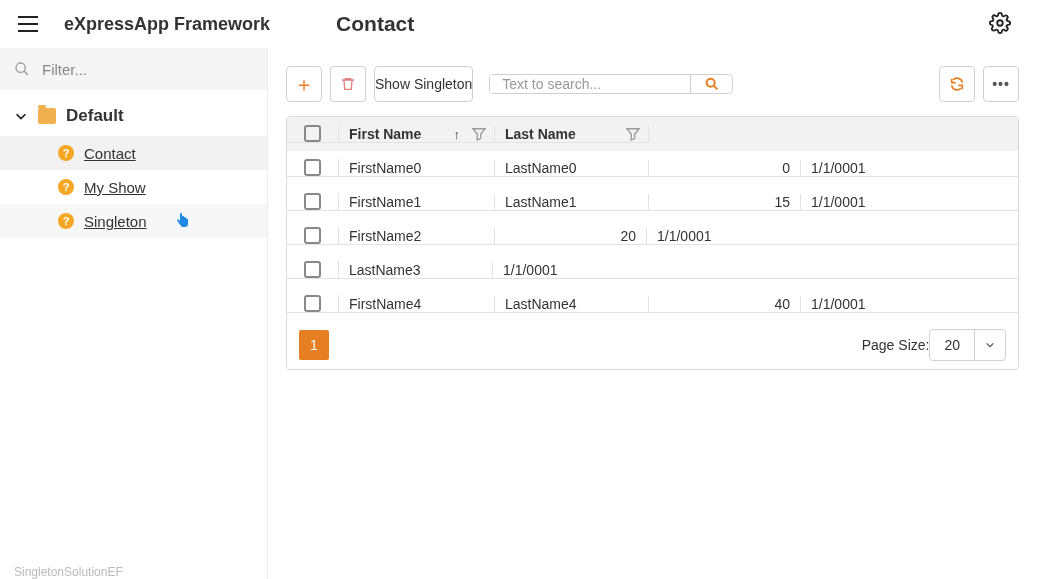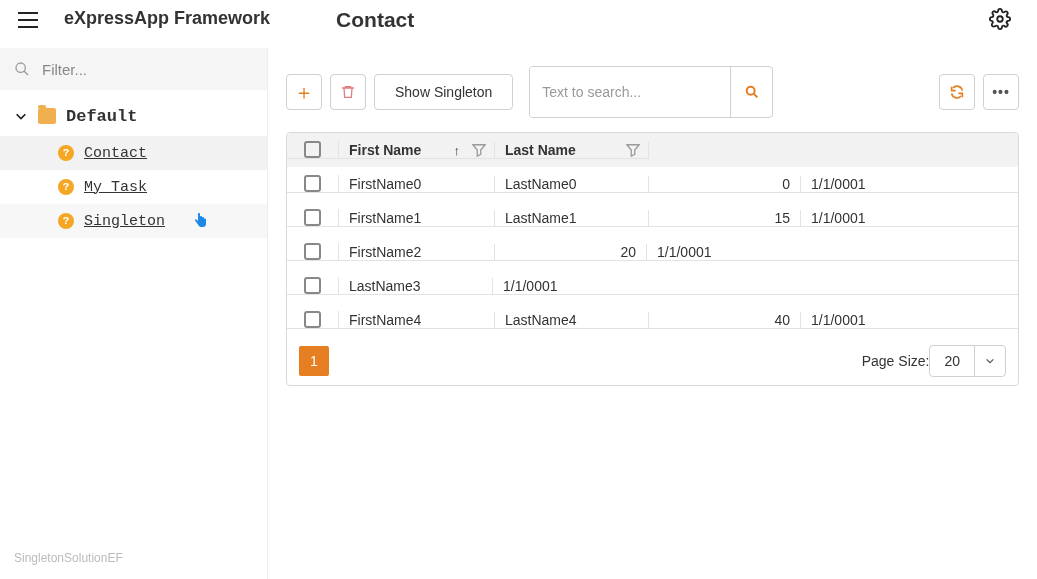--- a/index.html
+++ b/index.html
@@ -1,62 +1,62 @@
 <!DOCTYPE html>
 <html><head>
   <meta charset="utf-8">
   <style>
     * { box-sizing: border-box; margin: 0; padding: 0; }
     body { font-family: -apple-system, "Segoe UI", Arial, sans-serif; font-size: 14px; color: #333; background: #fff; }
     .app { display: flex; flex-direction: column; height: 579px; width: 1037px; }
     
     
-    .header { height: 48px; display: flex; padding: 8px 16px; }
+    .header { height: 48px; display: flex; align-items: center; padding: 8px 16px; }
     .hamburger { width: 24px; height: 24px; display:flex;align-items:center;justify-content:center; cursor: pointer; }
     .app-title { font-weight: bold; font-size: 18px; margin-left: 24px; }
     .view-title { font-weight: 600; font-size: 21px; margin-left: 66px; }
     .spacer { flex: 1; }
     .gear { width: 24px; height: 24px; cursor: pointer; margin-right: 8px;}
     
     
     .body { flex: 1; display: flex; min-height: 0; }
     
     
     .sidebar { width: 268px; background: #fff; border-right: 1px solid #eee; display: flex; flex-direction: column; position: relative; }
     .filter-row { height: 42px; display: flex; align-items: center; padding: 0 14px; gap: 12px; background:#f5f5f5; }
     .filter-row input { border: none; outline: none; font-size: 15px; flex: 1; color: #555; background:transparent;}
     .filter-row input::placeholder { color: #888; }
     .search-icon { width: 16px; height: 16px; opacity: .55; }
     
-    .tree { padding-top: 6px; font-family: Liberation Mono, monospace; }
+    .tree { padding-top: 6px; }
     .tree-group { height: 40px; display: flex; align-items: center; padding: 0 14px; gap: 10px; font-weight: bold; font-size: 17px; cursor: pointer; }
     .chev { width: 14px; height: 14px; }
     .folder-icon { width: 18px; height: 16px; background: #f0b050; border-radius: 2px; position: relative; }
     .folder-icon::before{content:'';position:absolute;top:-3px;left:0;width:8px;height:3px;background:#f0b050;border-radius:2px 2px 0 0;}
     
     .tree-item { height: 34px; display: flex; align-items: center; padding-left: 58px; gap: 10px; font-size: 15px; cursor: pointer; }
     .tree-item.active { background: #f2f2f2; }
     .tree-item.hover { background: #f7f7f7; }
     .tree-item .label { text-decoration: underline; }
     .q-icon { width: 16px; height: 16px; border-radius:50%; background:#f5a623; display:flex;align-items:center;justify-content:center;font-size:11px;font-weight:bold;color:#fff;}
     .cursor-hand { margin-left: 18px; font-size: 13px; color:#1976d2;}
     
-    .footer-note { position: absolute; bottom: 14px; left: 14px; font-size: 12px; color: #bbb; }
+    .footer-note { position: absolute; bottom: 0; left: 14px; font-size: 12px; color: #bbb; }
     
     
     .main { flex: 1; padding: 18px; overflow:hidden;}
     
     
     .toolbar { display: flex; gap: 8px; align-items: center; margin-bottom: 14px; }
     .btn { height: 36px; border: 1px solid #d0d0d0; background: #fff; border-radius: 4px; display: inline-flex; align-items: center; justify-content: center; cursor: pointer; font-size: 14px; }
     .btn.icon-only { width: 36px; }
-    .btn.txt { padding: 0 20px; }
+    .btn.txt { padding: 0 0; }
     .btn .plus { color: #e67e22; font-size: 20px; font-weight:300;}
     .btn .trash { color: #e08080; }
-    .search-group { display: flex; height: 52px; border: 1px solid #d0d0d0; border-radius: 4px; overflow: hidden; margin-left: 8px;}
+    .search-group { display: flex; height: 20px; border: 1px solid #d0d0d0; border-radius: 4px; overflow: hidden; margin-left: 8px;}
     .search-group input { border: none; outline: none; padding: 0 12px; font-size: 14px; width: 200px; }
     .search-group input::placeholder{color:#999;}
     .search-group .sbtn { width: 42px; display:flex;align-items:center;justify-content:center;color:#e67e22; border-left:1px solid #d0d0d0;cursor:pointer;}
     .btn .refresh { color:#e67e22; }
     .btn .dots { color:#555; font-weight:bold; letter-spacing:1px;}
     
     
     .table { border: 1px solid #d9d9d9; border-radius: 4px; overflow: hidden; }
     .thead, .trow { display: flex; height: 34px; align-items: center; }
     .thead { background: #f2f2f2; font-weight: 600; }
@@ -123,21 +123,21 @@
           </span>
           <span class="folder-icon"></span>
           <span>Default</span>
         </div>
         <div class="tree-item active">
           <span class="q-icon">?</span>
           <span class="label">Contact</span>
         </div>
         <div class="tree-item">
           <span class="q-icon">?</span>
-          <span class="label">My Task</span>
+          <span class="label">My Show</span>
         </div>
         <div class="tree-item hover">
           <span class="q-icon">?</span>
           <span class="label">Singleton</span>
           <span class="cursor-hand">
             <svg width="14" height="16" viewBox="0 0 14 16">
                 <path d="M5 1v7l-1.5-1.5c-.8-.8-2 .4-1.3 1.3L6 13c.5.6 1.2 1 2 1h2c1.7 0 3-1.3 3-3V6.5c0-.6-.4-1-1-1s-1 .4-1 1V5c0-.6-.4-1-1-1s-1 .4-1 1V4c0-.6-.4-1-1-1s-1 .4-1 1V1c0-.6-.4-1-1-1S5 .4 5 1z" fill="#1e88e5"></path>
               </svg>
           </span>
         </div>

